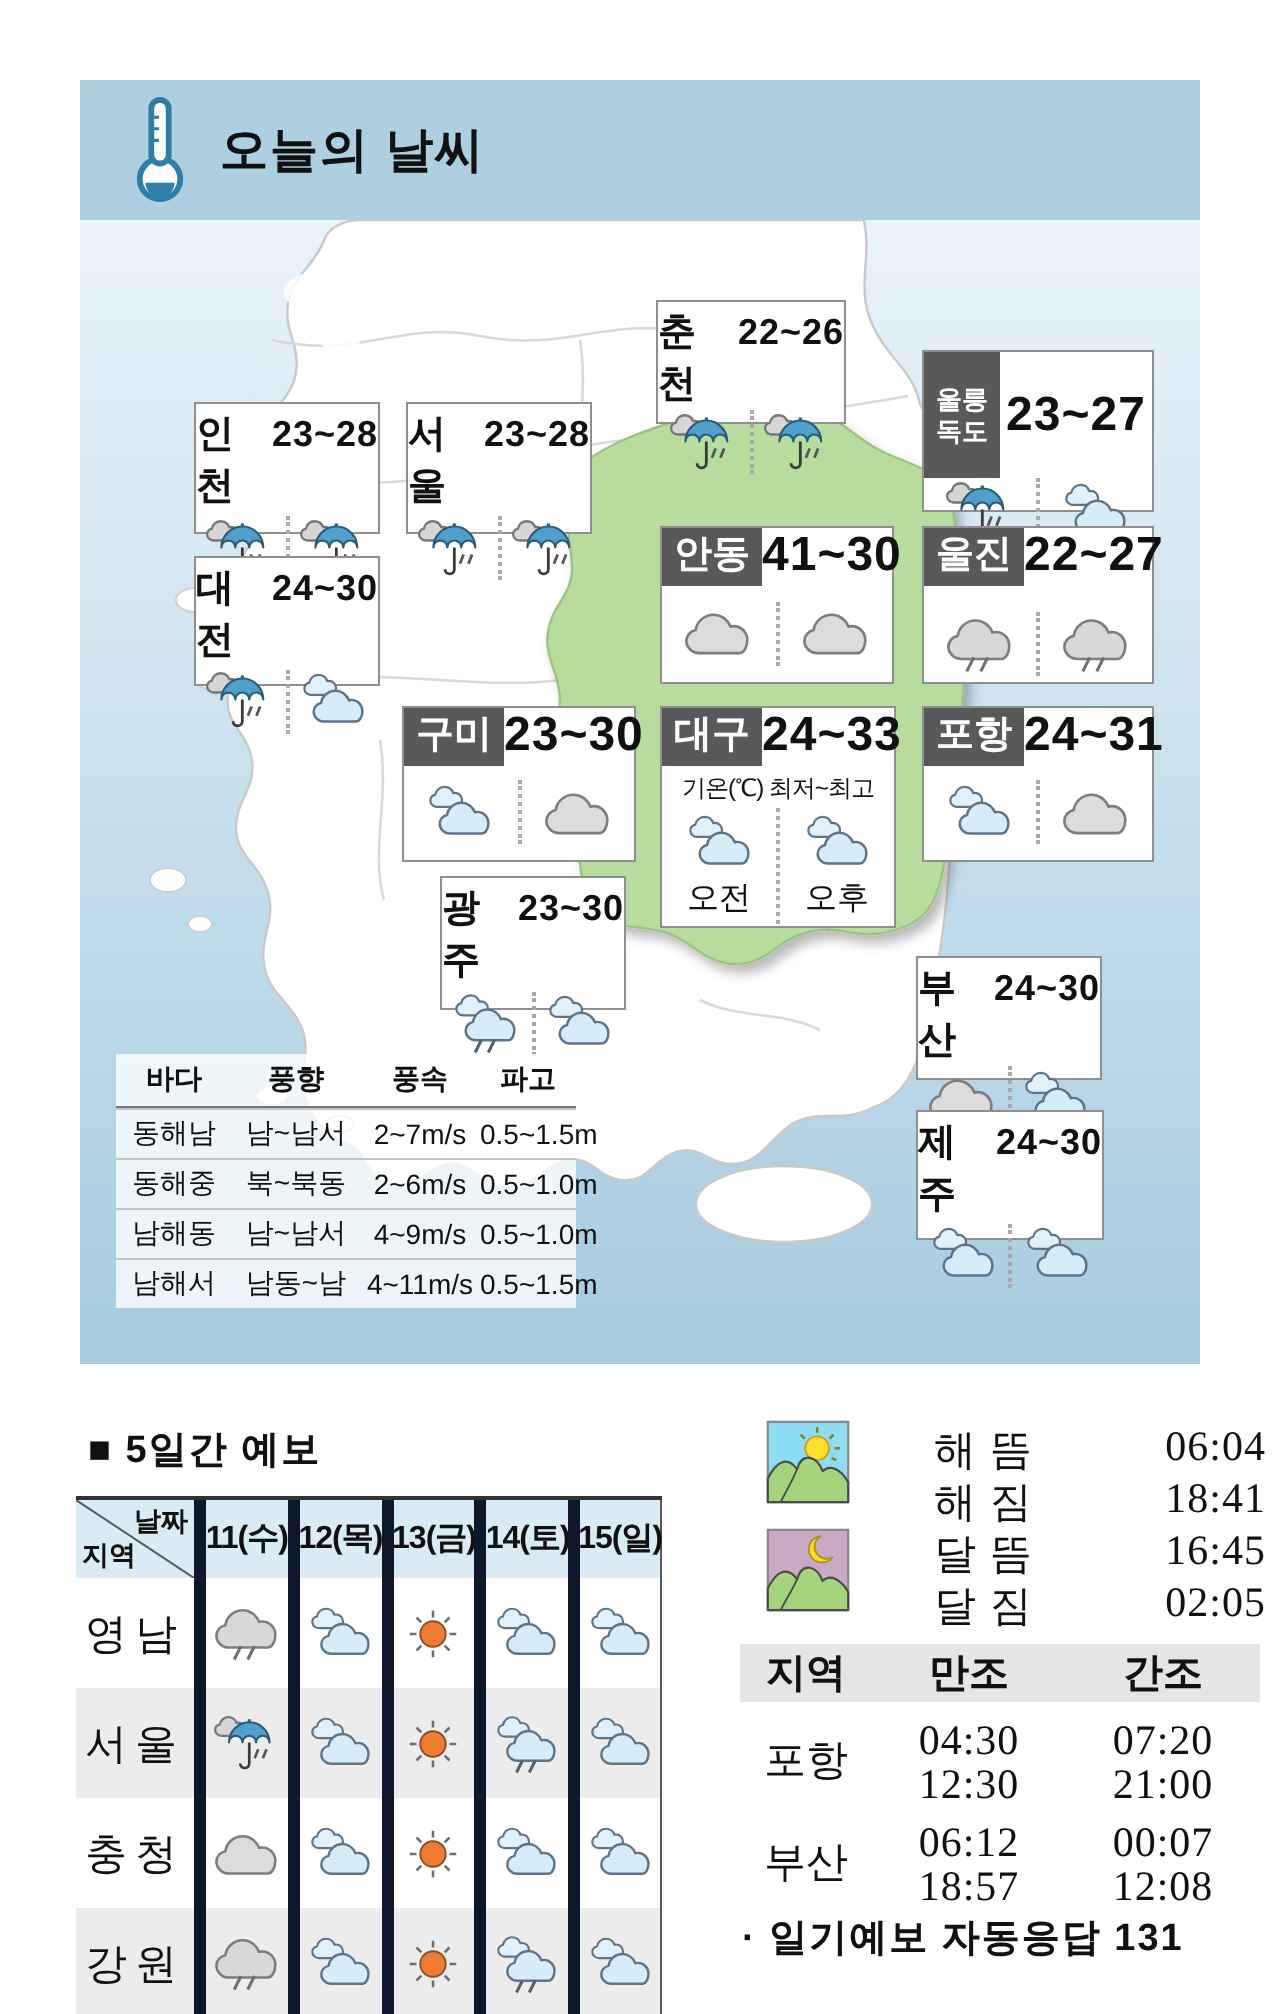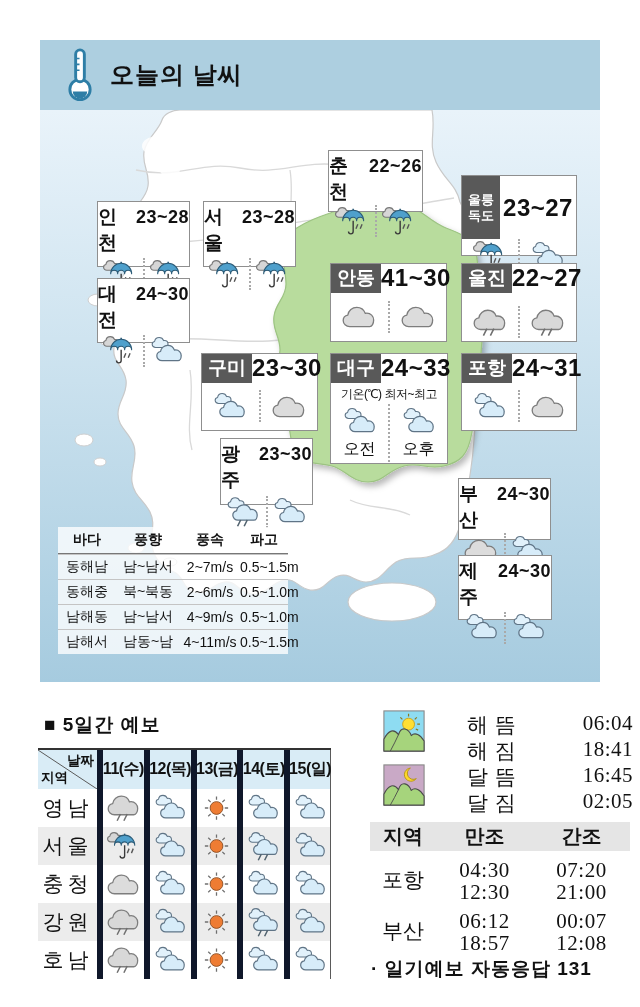--- a/index.html
+++ b/index.html
@@ -36,21 +36,21 @@
   
   .sea-table{position:absolute;left:18px;top:417px;width:230px;background:rgba(255,255,255,0.78);
              font-size:14px;}
   .sea-row{display:flex;align-items:center;height:24px;border-top:1px solid #c4c4c4;}
   .sea-row.hd{font-weight:bold;border-top:none;border-bottom:1px solid #777;height:26px;}
   .sea-c{text-align:center;}
   .sea-c.c0{width:58px;}.sea-c.c1{width:64px;}.sea-c.c2{width:60px;}.sea-c.c3{width:48px;}
   
   .fd-title{position:absolute;left:44px;top:712px;font-size:19px;font-weight:bold;letter-spacing:1px;}
   .fd-table{position:absolute;left:38px;top:748px;width:293px;border-top:2px solid #333;}
-  .fd-row{display:flex;height:38px;}
+  .fd-row{display:flex;height:55px;}
   .fd-row.hd{height:39px;background:#d9ecf6;}
   .fd-row.stripe{background:#ececec;}
   .fd-cell{display:flex;align-items:center;justify-content:center;box-sizing:border-box;
            width:46.8px;border-left:6px solid #0f172a;}
   .fd-cell.last{border-right:1px solid #5a5a5a;}
   .fd-cell.rg{width:59px;border-left:none;font-size:21px;letter-spacing:4px;justify-content:center;}
   .fd-cell.dh{font-size:16px;font-weight:600;letter-spacing:-0.5px;}
   .fd-corner{position:relative;width:59px;box-sizing:border-box;}
   .fd-corner svg{position:absolute;left:0;top:0;width:100%;height:100%;}
   .fd-corner .tr{position:absolute;right:3px;top:2px;font-size:13.5px;font-weight:600;}

